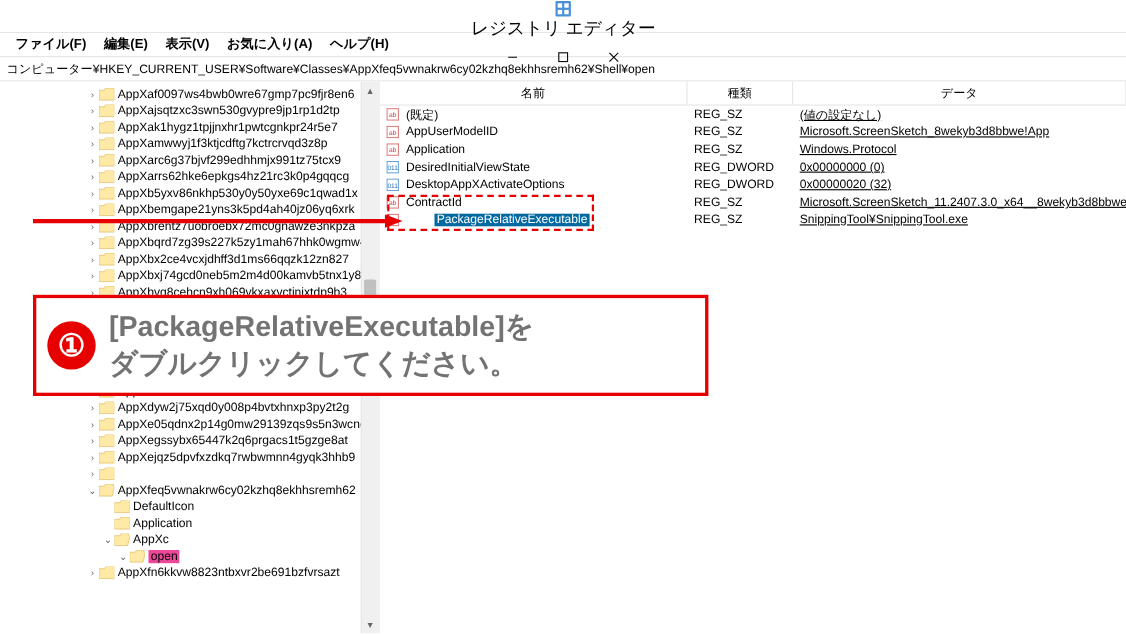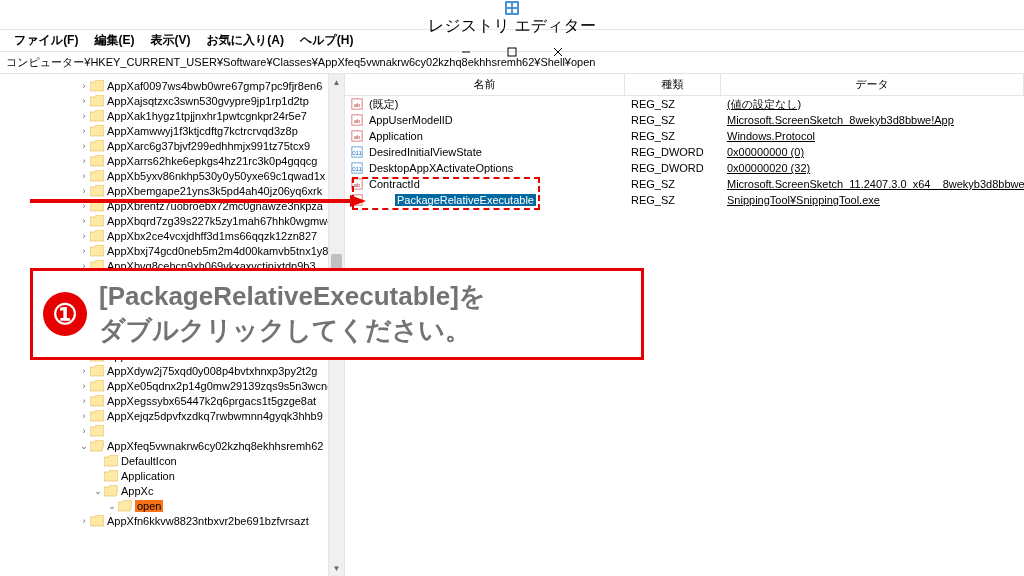--- a/index.html
+++ b/index.html
@@ -18,21 +18,21 @@
 
 .content { display: flex; height: calc(576px - 30px - 22px - 22px); }
 
 .tree { width: 345px; border-right: 1px solid #e5e5e5; overflow: hidden; font-size: 11px; padding: 4px 0; position: relative; }
 .tree-inner { position: relative; }
 .tree-row { display: flex; align-items: center; height: 15px; white-space: nowrap; }
 .tree-row .indent { display: inline-block; }
 .tree-row .expander { width: 12px; display: inline-flex; align-items: center; justify-content: center; color: #666; font-size: 9px; }
 .tree-row .folder { width: 14px; height: 12px; margin-right: 3px; display: inline-block; }
 .tree-row .label { }
-.tree-row.selected .label { background: #f97316; padding: 0 2px; }
+.tree-row.selected .label { background: #ec4899; padding: 0 2px; }
 .tree-row.selected { }
 
 .folder svg { display: block; }
 
 .list { flex: 1; overflow: hidden; font-size: 11px; }
 .list-header { display: flex; border-bottom: 1px solid #e5e5e5; height: 22px; align-items: center; }
 .list-header .col { padding: 3px 2px; border-right: 1px solid #e5e5e5; font-size: 11px; text-align: center; }
 .col-name { width: 280px; }
 .col-type { width: 96px; }
 .col-data { flex: 1; }

